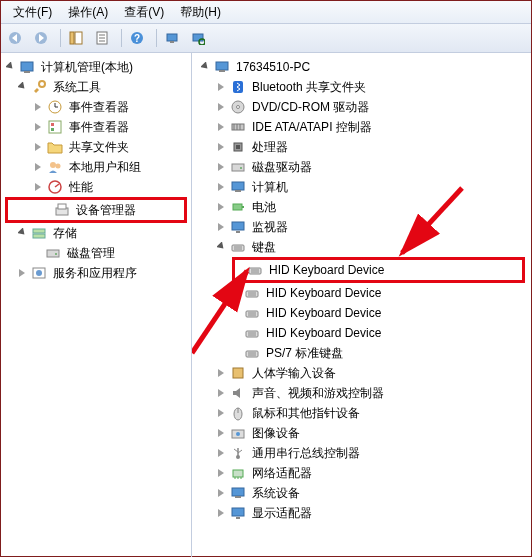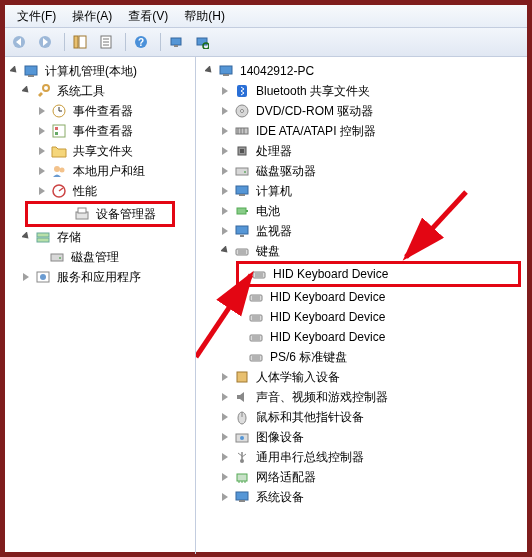--- a/index.html
+++ b/index.html
@@ -1,16 +1,16 @@
 <!DOCTYPE html>
 <html><head>
 <meta charset="utf-8">
 <style>
 html,body{margin:0;padding:0;font-family:"Microsoft YaHei","Segoe UI",Tahoma,sans-serif;font-size:12px;background:#fff;color:#000;}
-.window{width:532px;height:557px;border:5px solid #7f1d1d;background:#fff;position:relative;box-sizing:border-box;}
+.window{width:532px;height:557px;border:1px solid #7f1d1d;background:#fff;position:relative;box-sizing:border-box;}
 .menubar{display:flex;align-items:center;height:22px;background:linear-gradient(#f7f9fc,#e8eef7);border-bottom:1px solid #c3cddf;padding:0 4px;}
 .menubar .item{padding:2px 8px;cursor:default;}
 .toolbar{display:flex;align-items:center;height:28px;background:linear-gradient(#f2f6fb,#e1e8f3);border-bottom:1px solid #c3cddf;padding:0 4px;gap:2px;}
 .tool-btn{width:22px;height:22px;display:flex;align-items:center;justify-content:center;border:1px solid transparent;border-radius:2px;}
 .tool-sep{width:1px;height:18px;background:#b9c5d7;margin:0 3px;}
 .body{display:flex;height:calc(100% - 50px);}
 .left-pane{width:190px;border-right:1px solid #c3cddf;overflow:auto;padding:4px 0;}
 .right-pane{flex:1;overflow:auto;padding:4px 0;position:relative;}
 .tree ul{list-style:none;margin:0;padding:0;}
 .tree li{white-space:nowrap;}
@@ -210,21 +210,21 @@
                   <span class="icon">
                         <svg width="16" height="16">
                           <circle cx="8" cy="8" r="6" fill="none" stroke="#c44" stroke-width="1.5"></circle>
                           <line x1="8" y1="8" x2="12" y2="5" stroke="#c44" stroke-width="1.5"></line>
                         </svg>
                       </span>
                   <span class="label">性能</span>
                     </div>
                   </li>
                 <li>
-                    <div class="node highlight-box" style="padding-left:32px;margin:0 20px">
+                    <div class="node highlight-box" style="padding-left:32px;margin:0 4px">
                   <span class="expander" style="width:12px"></span>
                   <span class="icon">
                         <svg width="16" height="16">
                           <rect x="2" y="6" width="12" height="7" fill="#e5e5e5" stroke="#888"></rect>
                           <rect x="4" y="2" width="8" height="5" fill="#fff" stroke="#888"></rect>
                         </svg>
                       </span>
                   <span class="label">设备管理器</span>
                     </div>
                   </li>
@@ -288,21 +288,21 @@
                 <svg width="10" height="10">
                   <path d="M1 1 L7 5 L1 9 Z" fill="#595959" transform="rotate(45 5 5)"></path>
                 </svg>
               </span>
             <span class="icon">
                 <svg width="16" height="16">
                   <rect x="2" y="3" width="12" height="8" fill="#5596d6" stroke="#34679e"></rect>
                   <rect x="5" y="11" width="6" height="2" fill="#888"></rect>
                 </svg>
               </span>
-            <span class="label">14042912-PC</span>
+            <span class="label">17634510-PC</span>
           </div>
           <ul id="device-children">
               <li>
                 <div class="node" style="padding-left:24px">
     <span class="expander">
                     <svg width="10" height="10">
                       <path d="M1 1 L7 5 L1 9 Z" fill="#a0a0a0"></path>
                     </svg>
                   </span>
     <span class="icon">
@@ -495,21 +495,21 @@
                   </li>
                   <li>
                     <div class="node " style="padding-left:52px;">
         <span class="icon">
                         <svg width="16" height="16">
                           <rect x="2" y="6" width="12" height="6" rx="1" fill="#ddd" stroke="#888"></rect>
                           <line x1="4" y1="8" x2="12" y2="8" stroke="#888"></line>
                           <line x1="4" y1="10" x2="12" y2="10" stroke="#888"></line>
                         </svg>
                       </span>
-        <span class="label">PS/6 标准键盘</span>
+        <span class="label">PS/7 标准键盘</span>
                     </div>
                   </li>
                 </ul>
               </li>
               <li>
                 <div class="node" style="padding-left:24px">
     <span class="expander">
                     <svg width="10" height="10">
                       <path d="M1 1 L7 5 L1 9 Z" fill="#a0a0a0"></path>
                     </svg>
@@ -612,20 +612,36 @@
                       <path d="M1 1 L7 5 L1 9 Z" fill="#a0a0a0"></path>
                     </svg>
                   </span>
     <span class="icon">
                     <svg width="16" height="16">
                       <rect x="2" y="3" width="12" height="8" fill="#5596d6" stroke="#34679e"></rect>
                       <rect x="5" y="11" width="6" height="2" fill="#888"></rect>
                     </svg>
                   </span>
     <span class="label">系统设备</span>
+                </div>
+              </li>
+              <li>
+                <div class="node" style="padding-left:24px">
+    <span class="expander">
+                    <svg width="10" height="10">
+                      <path d="M1 1 L7 5 L1 9 Z" fill="#a0a0a0"></path>
+                    </svg>
+                  </span>
+    <span class="icon">
+                    <svg width="16" height="16">
+                      <rect x="2" y="3" width="12" height="8" fill="#5596d6" stroke="#34679e"></rect>
+                      <rect x="6" y="12" width="4" height="2" fill="#888"></rect>
+                    </svg>
+                  </span>
+    <span class="label">显示适配器</span>
                 </div>
               </li>
             </ul>
         </li>
       </ul>
 
       <svg class="arrow-svg" width="340" height="520">
         <defs>
             <marker id="ah" markerWidth="10" markerHeight="10" refX="8" refY="3" orient="auto">
               <path d="M0 0 L9 3 L0 6 Z" fill="#e30613"></path>

